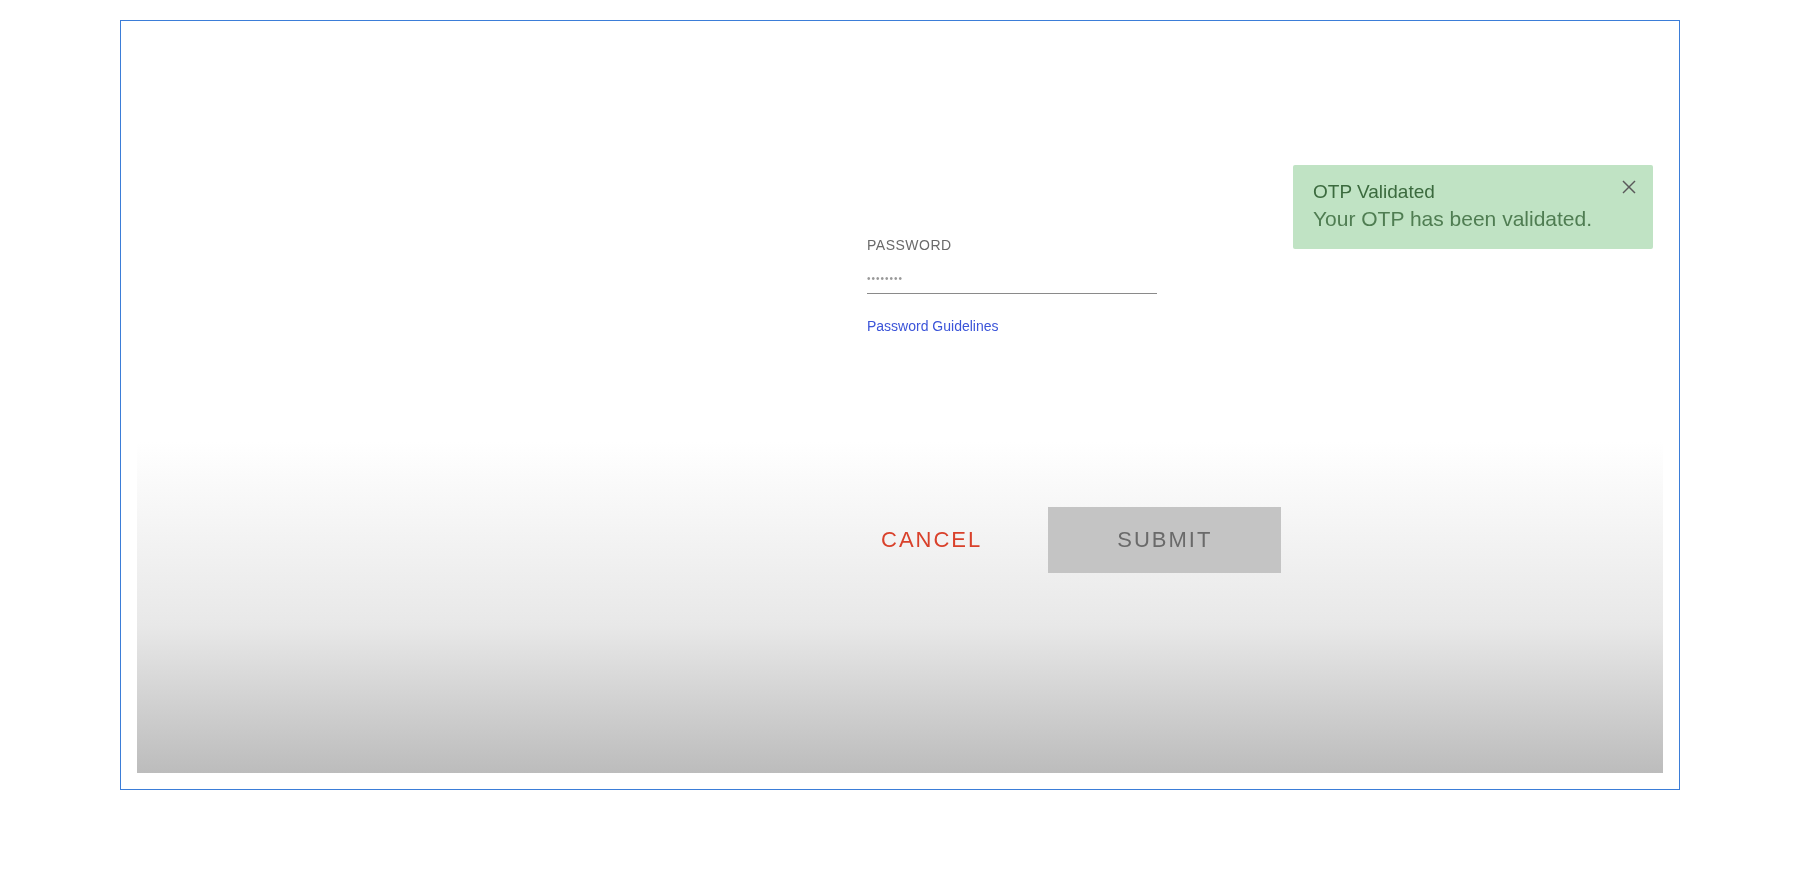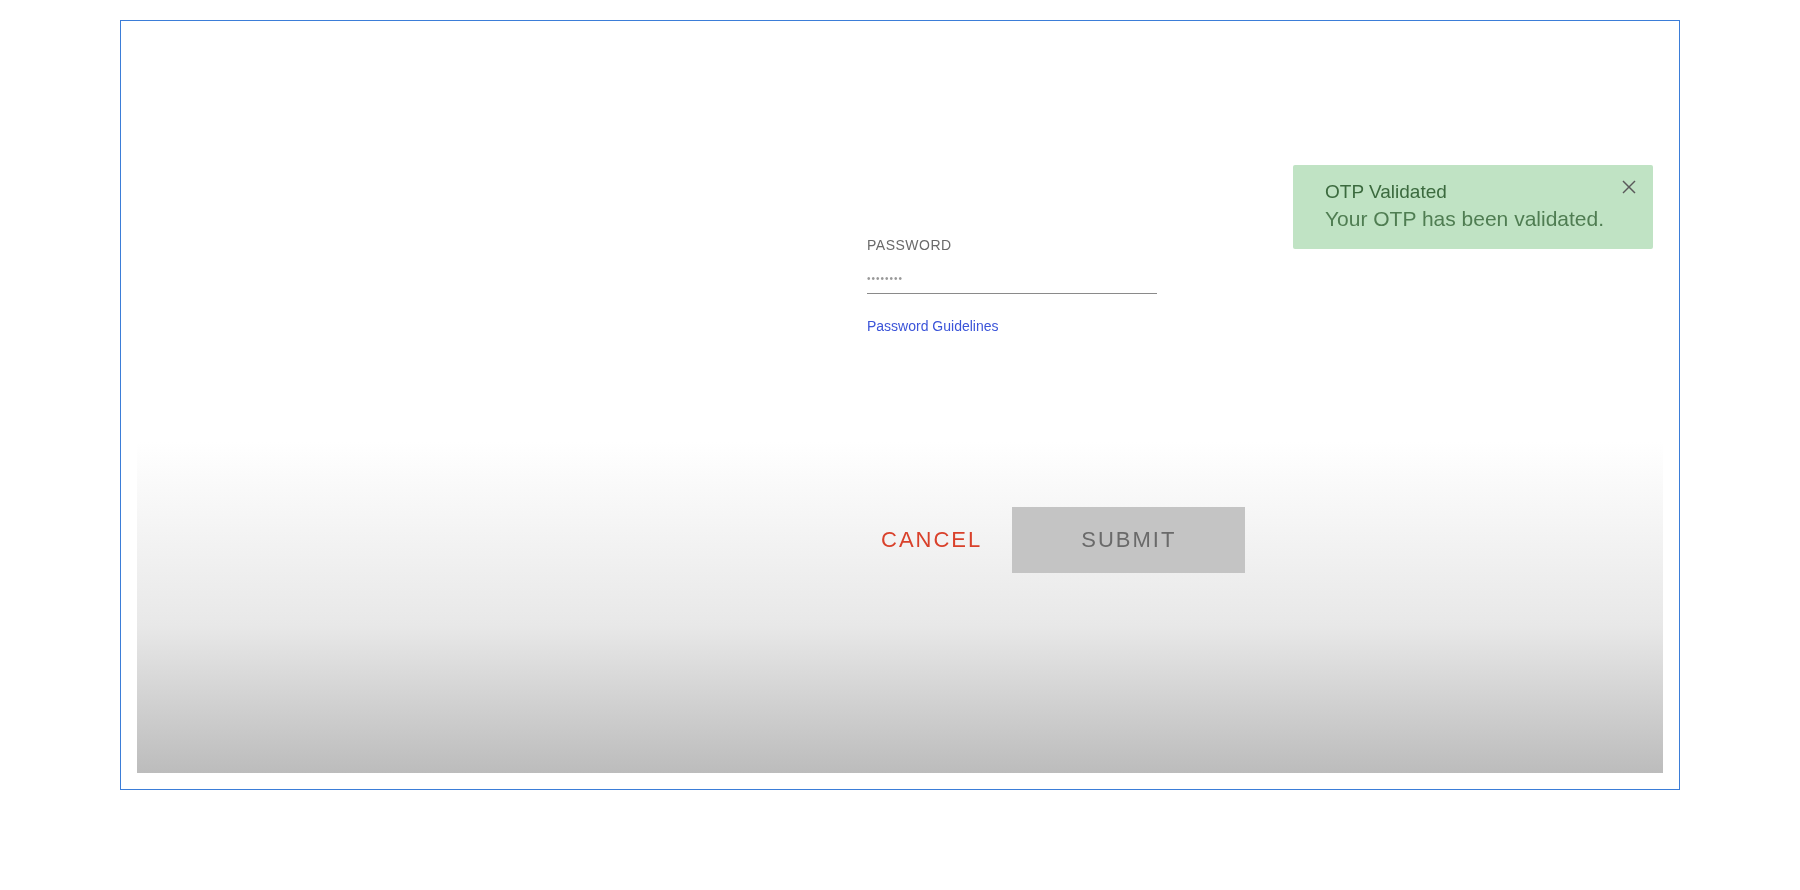--- a/index.html
+++ b/index.html
@@ -102,21 +102,21 @@
       cursor: pointer;
       text-decoration: none;
     }
 
     .button-row {
       position: absolute;
       top: 470px;
       left: 730px;
       display: flex;
       align-items: center;
-      gap: 16px;
+      gap: 52px;
     }
 
     .cancel-btn {
       background: transparent;
       border: none;
       color: #d9412b;
       font-size: 22px;
       font-weight: 400;
       letter-spacing: 2px;
       cursor: pointer;
@@ -135,21 +135,21 @@
       cursor: pointer;
       font-family: inherit;
     }
 
     .toast {
       position: absolute;
       top: 128px;
       right: 10px;
       width: 360px;
       background: #c0e3c4;
-      padding: 16px 40px 18px 32px;
+      padding: 16px 40px 18px 20px;
       border-radius: 2px;
     }
 
     .toast-title {
       font-size: 19px;
       color: #3b6a3e;
       font-weight: 400;
       margin-bottom: 4px;
     }
 

